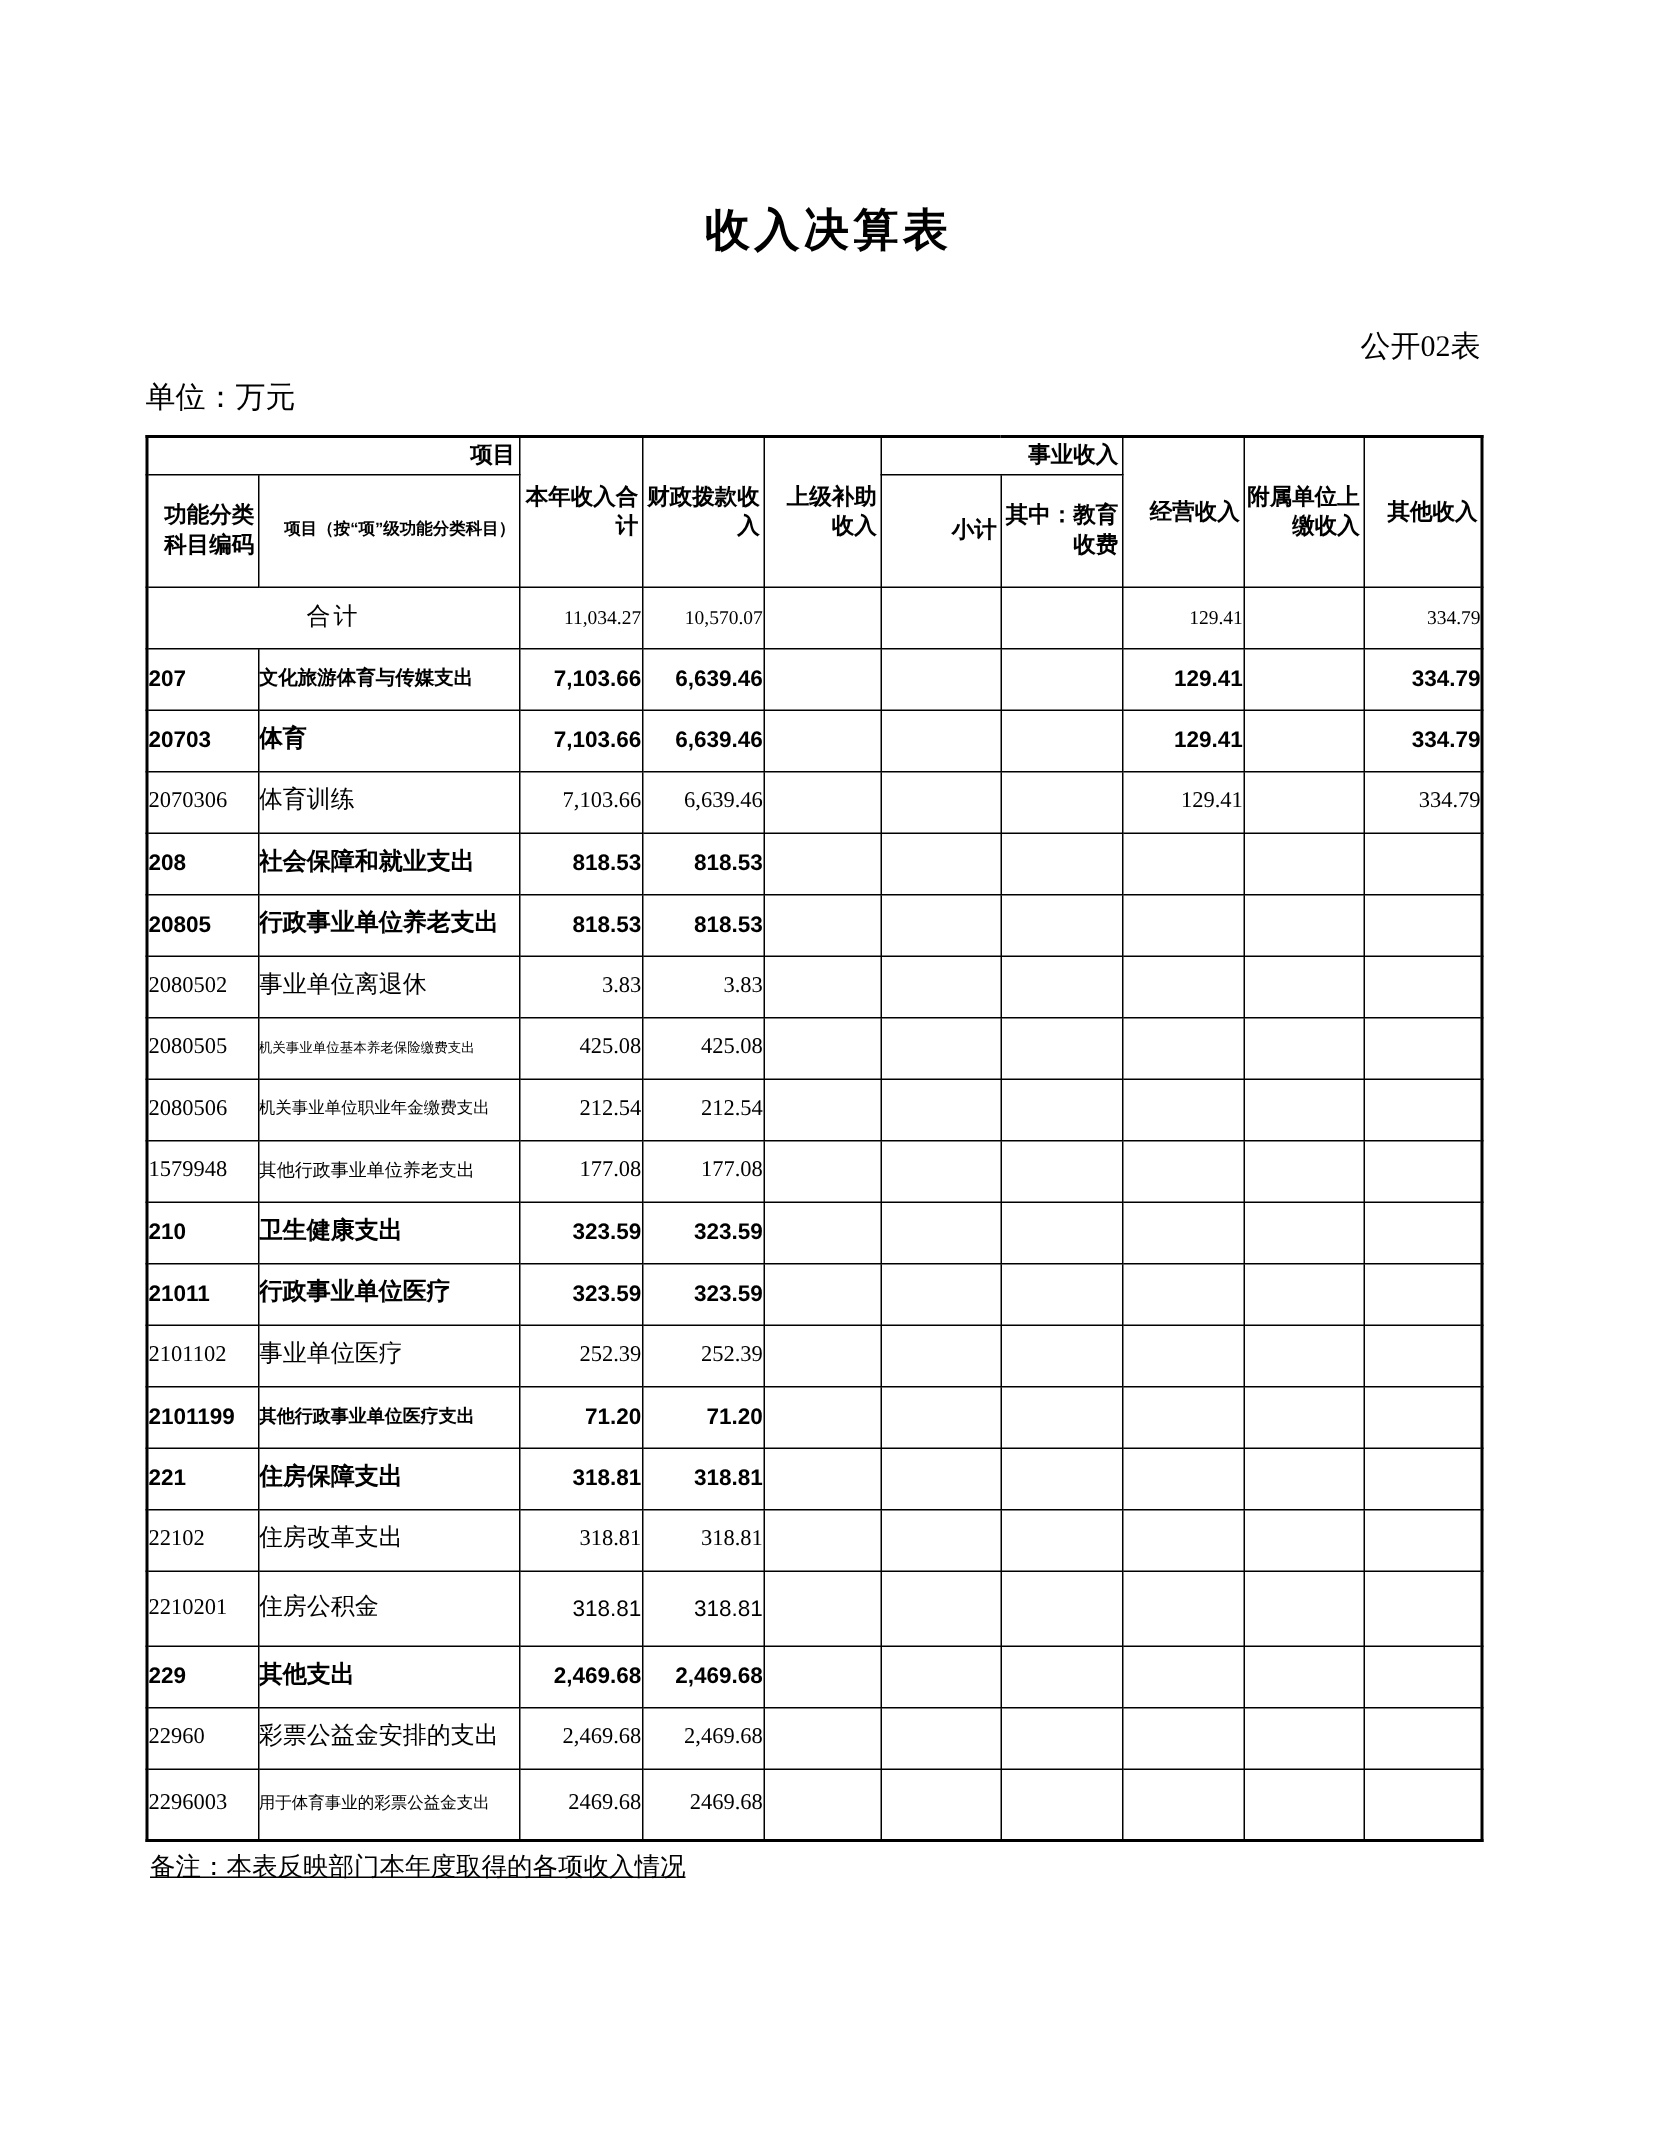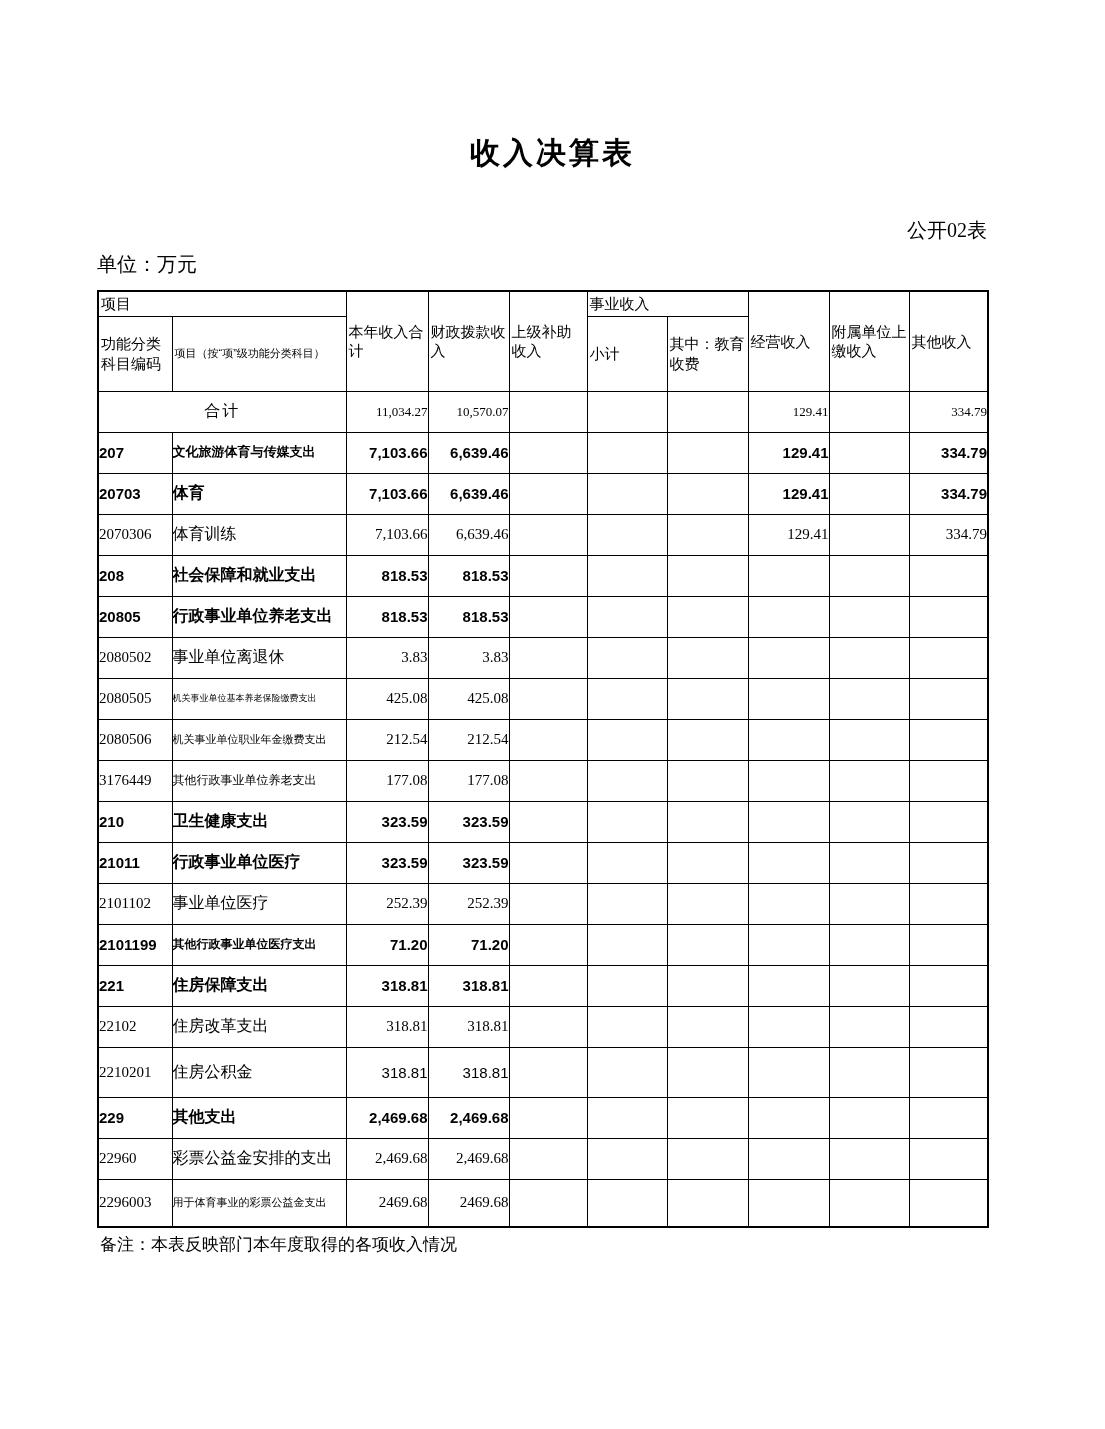--- a/index.html
+++ b/index.html
@@ -29,21 +29,21 @@
     position:absolute; top:290px; left:97px; width:890px;
     border-collapse:collapse; table-layout:fixed;
     border:2px solid #000;
   }
   .income th, .income td {
     border:1px solid #000; overflow:hidden;
     vertical-align:middle; padding:0; background:#fff;
   }
   .income thead th {
     font-family:"Liberation Sans","DejaVu Sans",sans-serif;
-    font-weight:normal; font-size:15px; text-align:left;
+    font-weight:bold; font-size:15px; text-align:right;
     line-height:1.3; padding:1px 2px;
   }
   .income thead th.small-hdr { font-size:11px; line-height:1.2; }
   tr.hr1 { height:25px; }
   tr.hr2 { height:75px; }
   .income tbody tr { height:41px; }
 
   .c-code { font-size:15px; text-align:left; padding-left:5px; }
   .c-name { font-size:16px; text-align:left; padding-left:4px; line-height:1.15; }
   .c-num  { font-size:15px; text-align:right; padding-right:4px; }
@@ -56,20 +56,21 @@
   .ns11 { font-size:11px; }
   .ns12 { font-size:12px; }
   .ns13 { font-size:13px; }
   .vs13 { font-size:13px; }
   .indent { padding-left:17px; }
   .sans { font-family:"Liberation Sans","DejaVu Sans",sans-serif; }
 
   .note {
     position:absolute; top:1233px; left:100px;
     font-size:17px;
+    text-decoration:underline;
   }
 </style>
 </head>
 <body>
 
 <div class="page">
 
   <div class="doc-title">收入决算表</div>
 
   <div class="table-code">公开02表</div>
@@ -212,21 +213,21 @@
     <td class="c-num">212.54</td>
     <td class="c-num">212.54</td>
     <td class="c-num"></td>
     <td class="c-num"></td>
     <td class="c-num"></td>
     <td class="c-num"></td>
     <td class="c-num"></td>
     <td class="c-num"></td>
   </tr>
         <tr>
-    <td class="c-code">3176449</td>
+    <td class="c-code">1579948</td>
     <td class="c-name ns12">其他行政事业单位养老支出</td>
     <td class="c-num">177.08</td>
     <td class="c-num">177.08</td>
     <td class="c-num"></td>
     <td class="c-num"></td>
     <td class="c-num"></td>
     <td class="c-num"></td>
     <td class="c-num"></td>
     <td class="c-num"></td>
   </tr>

